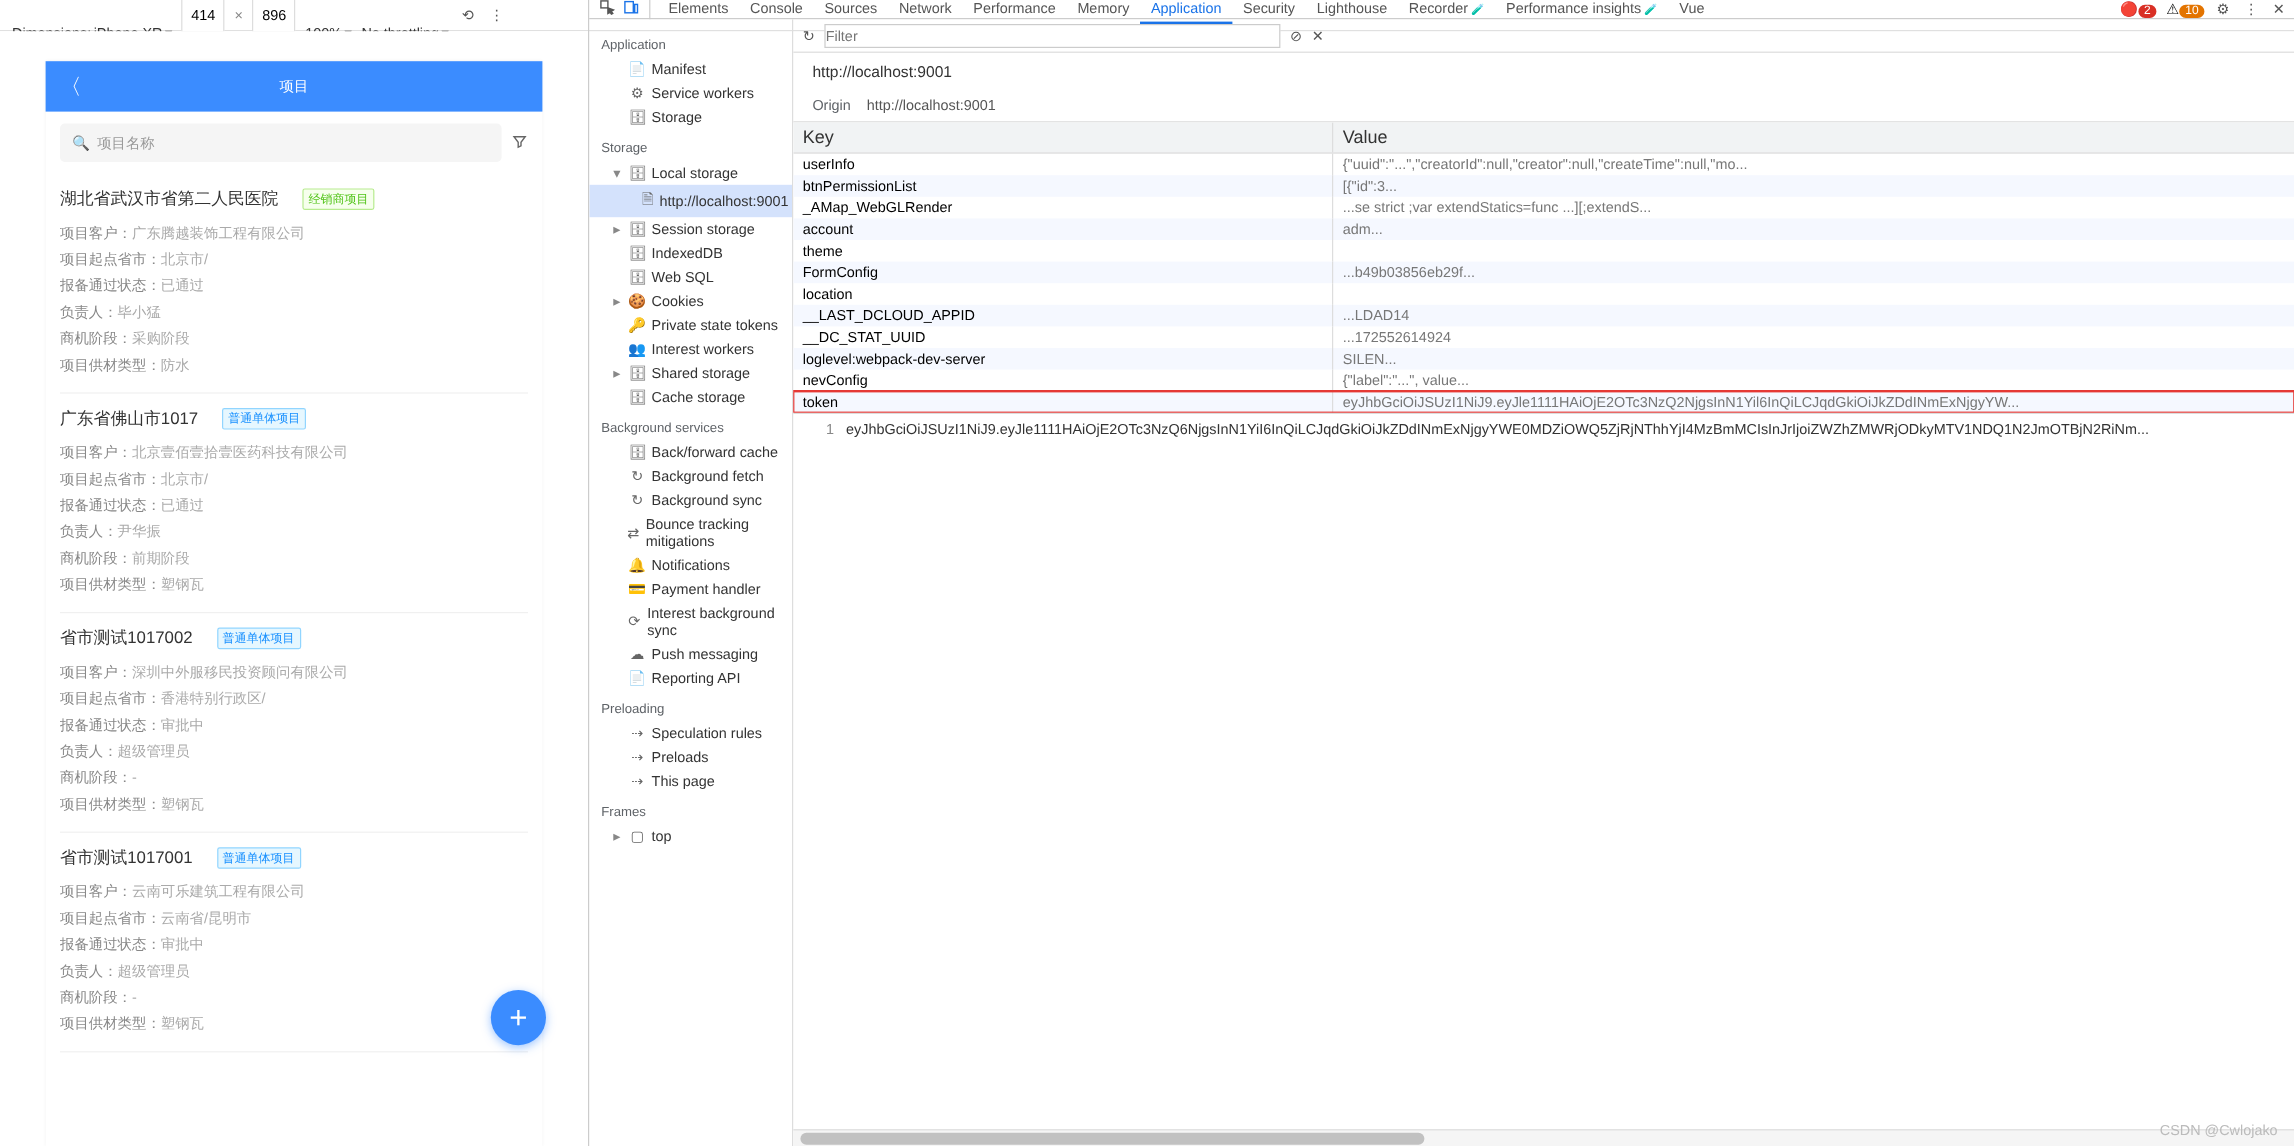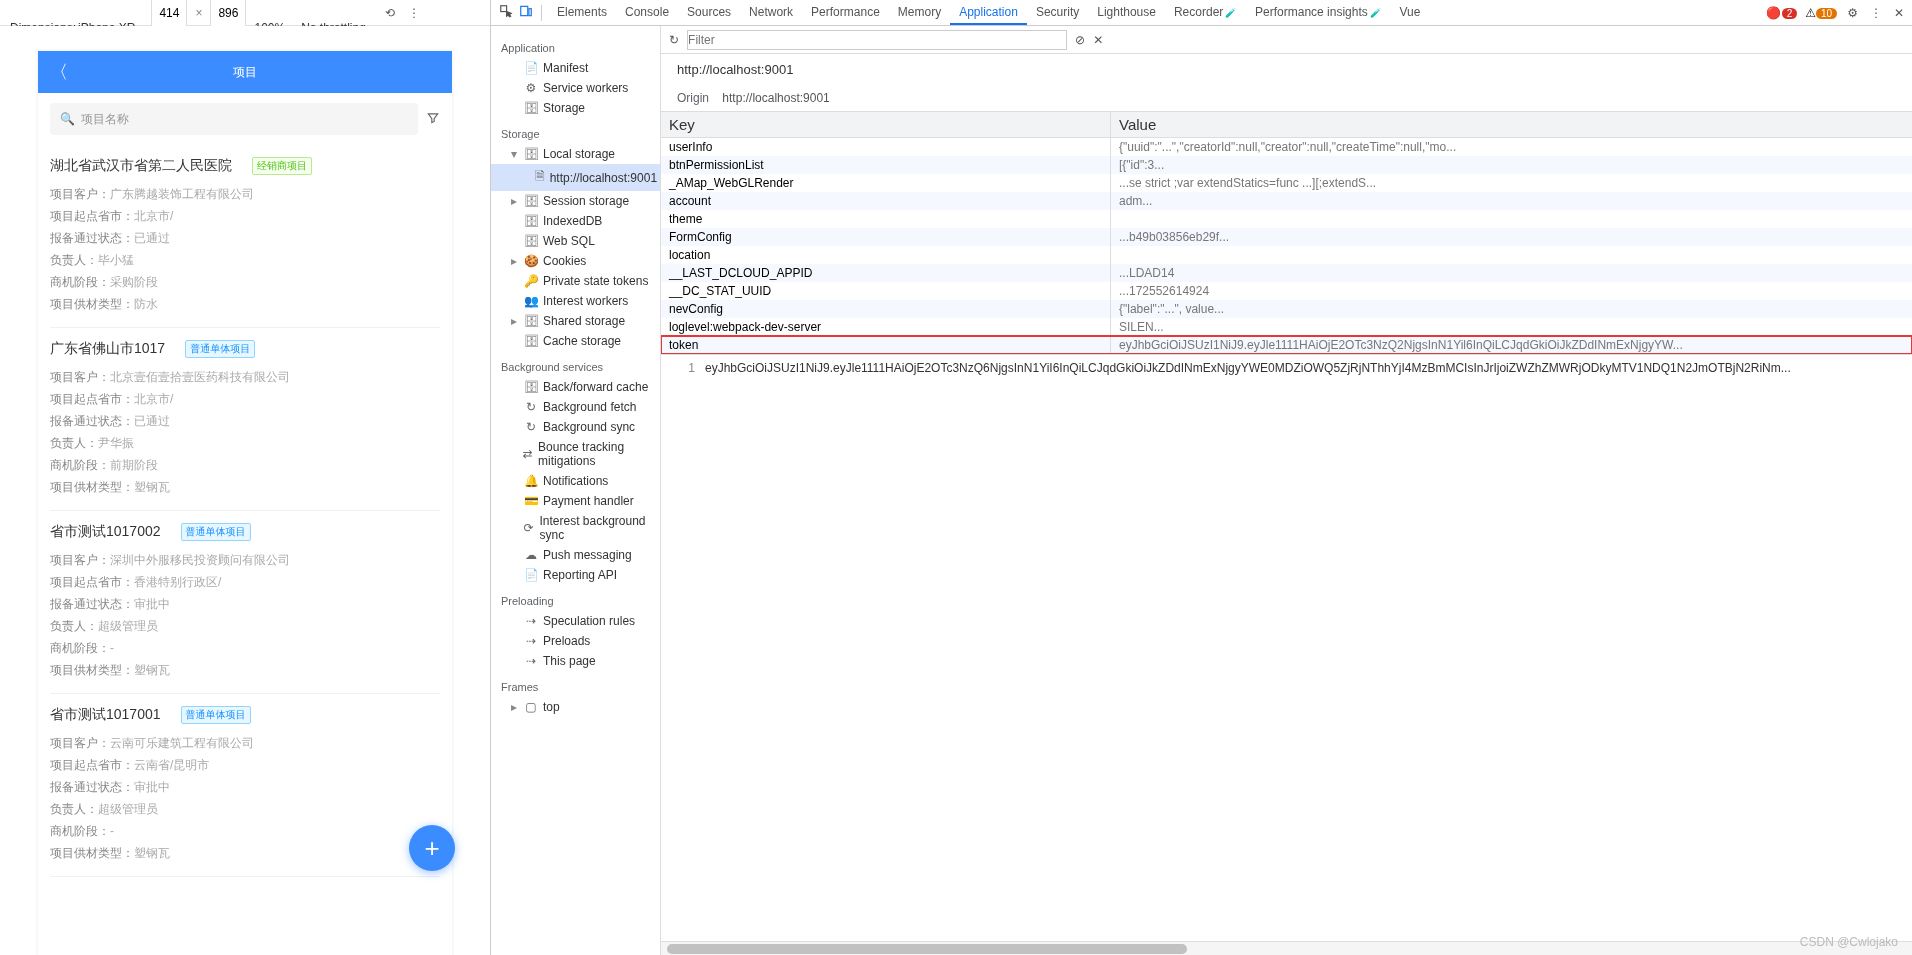--- a/index.html
+++ b/index.html
@@ -27,21 +27,21 @@
 .pitem .tag { font-size:10px; padding:1px 4px; border-radius:2px; }
 .tag.green { color:#52c41a; border:1px solid #b7eb8f; background:#f6ffed; }
 .tag.blue { color:#1890ff; border:1px solid #91d5ff; background:#e6f7ff; }
 .pitem .row { color:#888; font-size:12px; line-height:22px; }
 .pitem .row .lbl { color:#888; }
 .pitem .row .val { color:#aaa; }
 .fab { position:absolute; right:35px; bottom:85px; width:46px; height:46px; border-radius:50%; background:#3b8cff; color:#fff; font-size:26px; display:flex; align-items:center; justify-content:center; box-shadow:0 2px 8px rgba(59,140,255,.5); }
 
 
 .devtools { position:absolute; left:490px; top:0; right:0; bottom:0; display:flex; flex-direction:column; border-left:1px solid #ccc; }
-.dt-top { height:26px; border-bottom:1px solid #ccc; display:flex; align-items:center; padding:0 6px; gap:2px; }
+.dt-top { height:16px; border-bottom:1px solid #ccc; display:flex; align-items:center; padding:0 6px; gap:2px; }
 .dt-top .tab { padding:4px 9px; color:#555; cursor:pointer; }
 .dt-top .tab.active { color:#1a73e8; border-bottom:2px solid #1a73e8; }
 .dt-top .right { margin-left:auto; display:flex; align-items:center; gap:8px; }
 .badge-err { background:#d93025; color:#fff; border-radius:8px; padding:0 5px; font-size:10px; }
 .badge-warn { background:#e37400; color:#fff; border-radius:8px; padding:0 5px; font-size:10px; }
 .dt-top .ico, .dt-top .right .ico { color:#555; cursor:pointer; padding:2px; }
 
 .dt-body { flex:1; display:flex; overflow:hidden; }
 .dt-side { width:170px; border-right:1px solid #ddd; overflow-y:auto; padding:6px 0; }
 .dt-side .grp { padding:4px 10px; color:#5f6368; font-size:11px; margin-top:6px; }
@@ -396,26 +396,26 @@
             </div>
             <div class="dt-row">
               <div class="c key">__LAST_DCLOUD_APPID</div>
               <div class="c val">...LDAD14</div>
             </div>
             <div class="dt-row">
               <div class="c key">__DC_STAT_UUID</div>
               <div class="c val">...172552614924</div>
             </div>
             <div class="dt-row">
+              <div class="c key">loglevel:webpack-dev-server</div>
+              <div class="c val">SILEN...</div>
+            </div>
+            <div class="dt-row">
               <div class="c key">nevConfig</div>
               <div class="c val">{"label":"...", value...</div>
-            </div>
-            <div class="dt-row">
-              <div class="c key">loglevel:webpack-dev-server</div>
-              <div class="c val">SILEN...</div>
             </div>
             <div class="dt-row hl">
               <div class="c key">token</div>
               <div class="c val">eyJhbGciOiJSUzI1NiJ9.eyJle1111HAiOjE2OTc3NzQ2NjgsInN1Yil6InQiLCJqdGkiOiJkZDdINmExNjgyYW...</div>
             </div>
           </div>
       </div>
       <div class="dt-detail">
         <span class="ln">1</span><span>eyJhbGciOiJSUzI1NiJ9.eyJle1111HAiOjE2OTc3NzQ6NjgsInN1YiI6InQiLCJqdGkiOiJkZDdINmExNjgyYWE0MDZiOWQ5ZjRjNThhYjI4MzBmMCIsInJrIjoiZWZhZMWRjODkyMTV1NDQ1N2JmOTBjN2RiNm...</span>
       </div>

